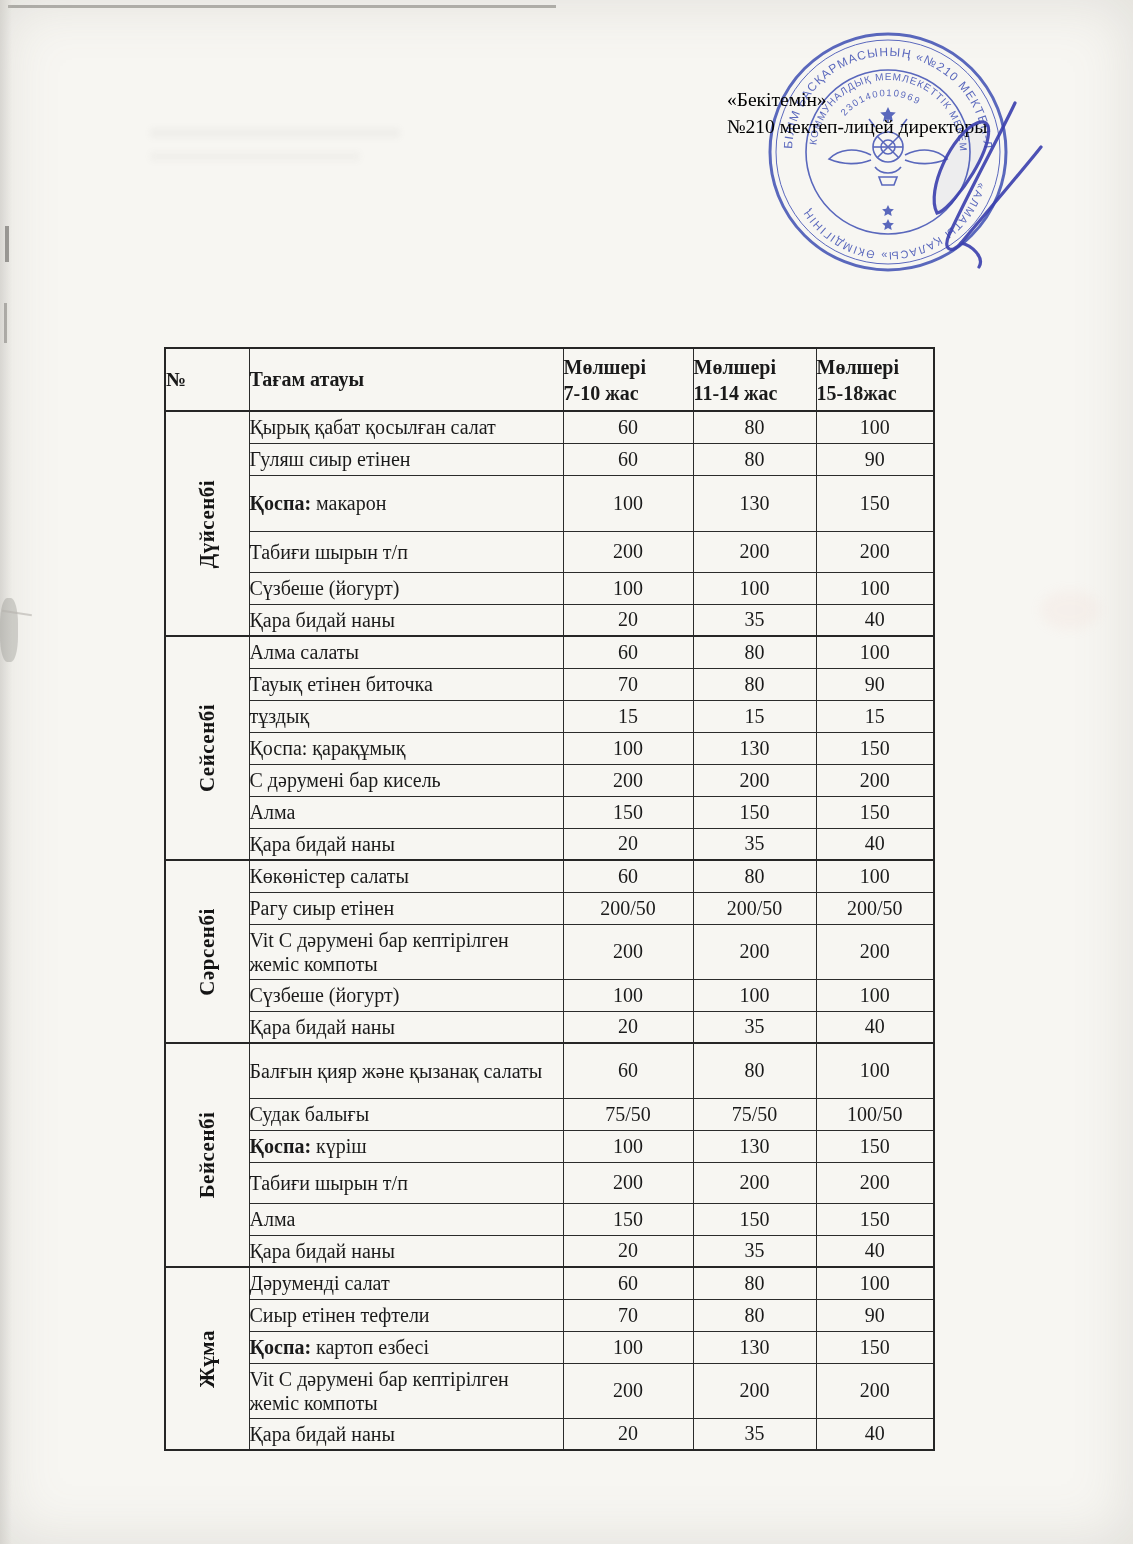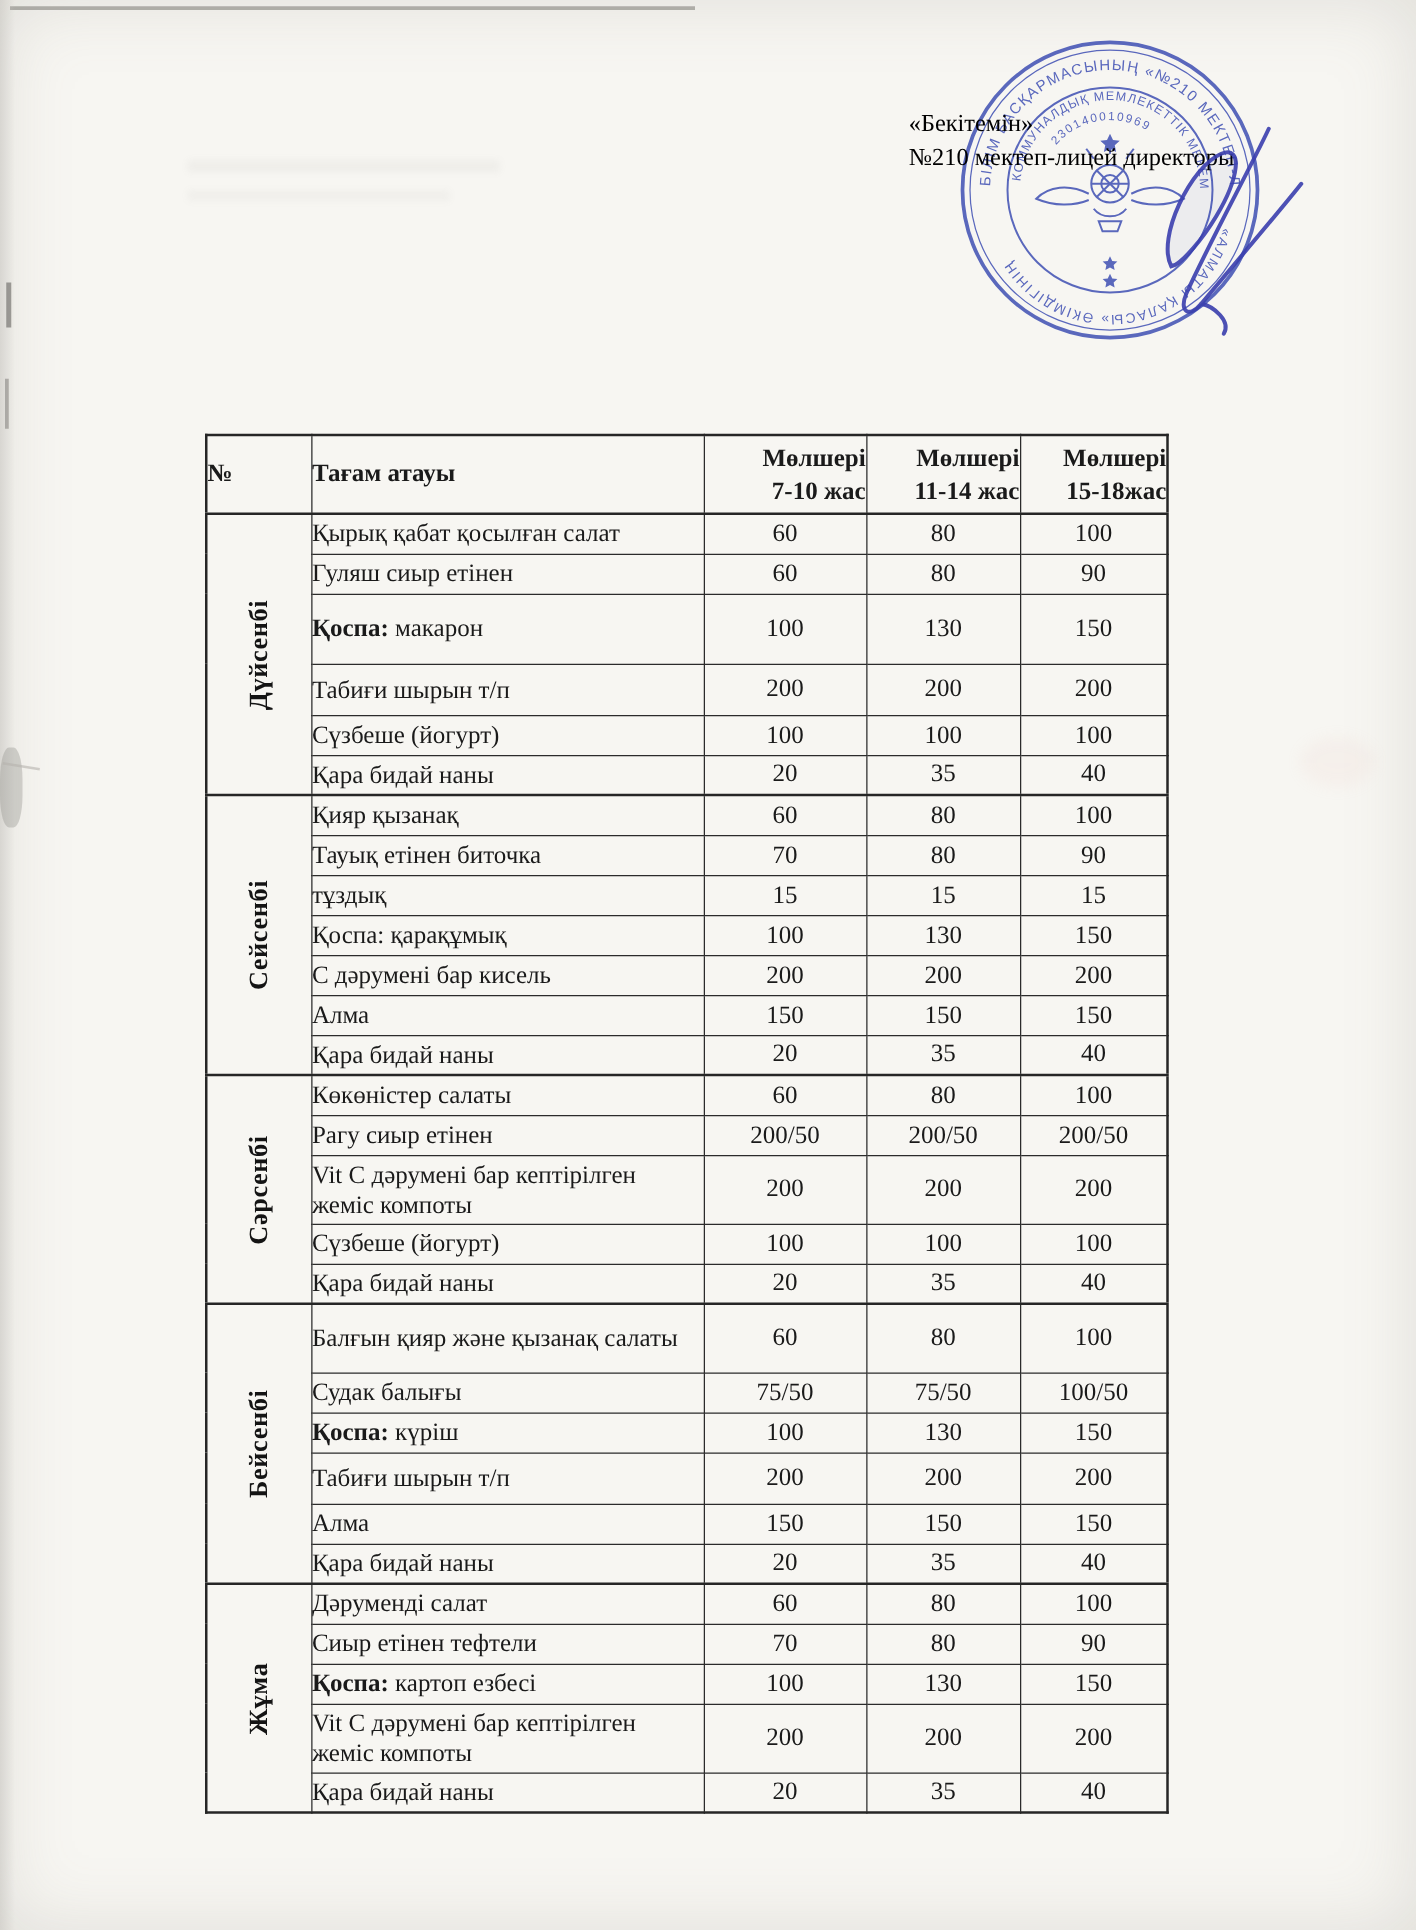--- a/index.html
+++ b/index.html
@@ -49,21 +49,21 @@
     position:absolute;left:164px;top:347px;
     border-collapse:collapse;table-layout:fixed;width:769px;
     font-size:20px;color:#1a1a1a;
   }
   table.menu td,table.menu th{border:1.8px solid #2b2b2b;padding:0;vertical-align:middle;}
   table.menu{border:2.6px solid #262626;}
   tbody.day-group{border-top:2.6px solid #262626;}
   thead th{height:61px;font-weight:bold;text-align:left;vertical-align:middle;}
   th.h-num{padding-left:12px;}
   th.h-dish{padding-left:12px;}
-  th.h-col{padding-left:22px;line-height:26px;text-align:right;}
+  th.h-col{padding-left:22px;line-height:26px;}
   .dish-cell{padding:3px 6px 3px 12px;line-height:24px;text-align:left;}
   .val-cell{text-align:center;}
   .day-cell{position:relative;}
   .day-label{
     position:absolute;top:50%;left:50%;
     transform:translate(-50%,-50%) rotate(-90deg);
     white-space:nowrap;font-weight:bold;font-size:21px;letter-spacing:.5px;color:#141414;
   }
   tr.h-s{height:32px;}
   tr.h-m{height:41px;}
@@ -212,21 +212,21 @@
           <td class="val-cell">20</td>
           <td class="val-cell">35</td>
           <td class="val-cell">40</td>
         </tr>
       </tbody>
       <tbody class="day-group">
         <tr class="h-s">
           <td rowspan="7" class="day-cell">
             <span class="day-label">Сейсенбі</span>
           </td>
-          <td class="dish-cell">Қияр қызанақ</td>
+          <td class="dish-cell">Алма салаты</td>
           <td class="val-cell">60</td>
           <td class="val-cell">80</td>
           <td class="val-cell">100</td>
         </tr>
         <tr class="h-s">
           <td class="dish-cell">Тауық етінен биточка</td>
           <td class="val-cell">70</td>
           <td class="val-cell">80</td>
           <td class="val-cell">90</td>
         </tr>

